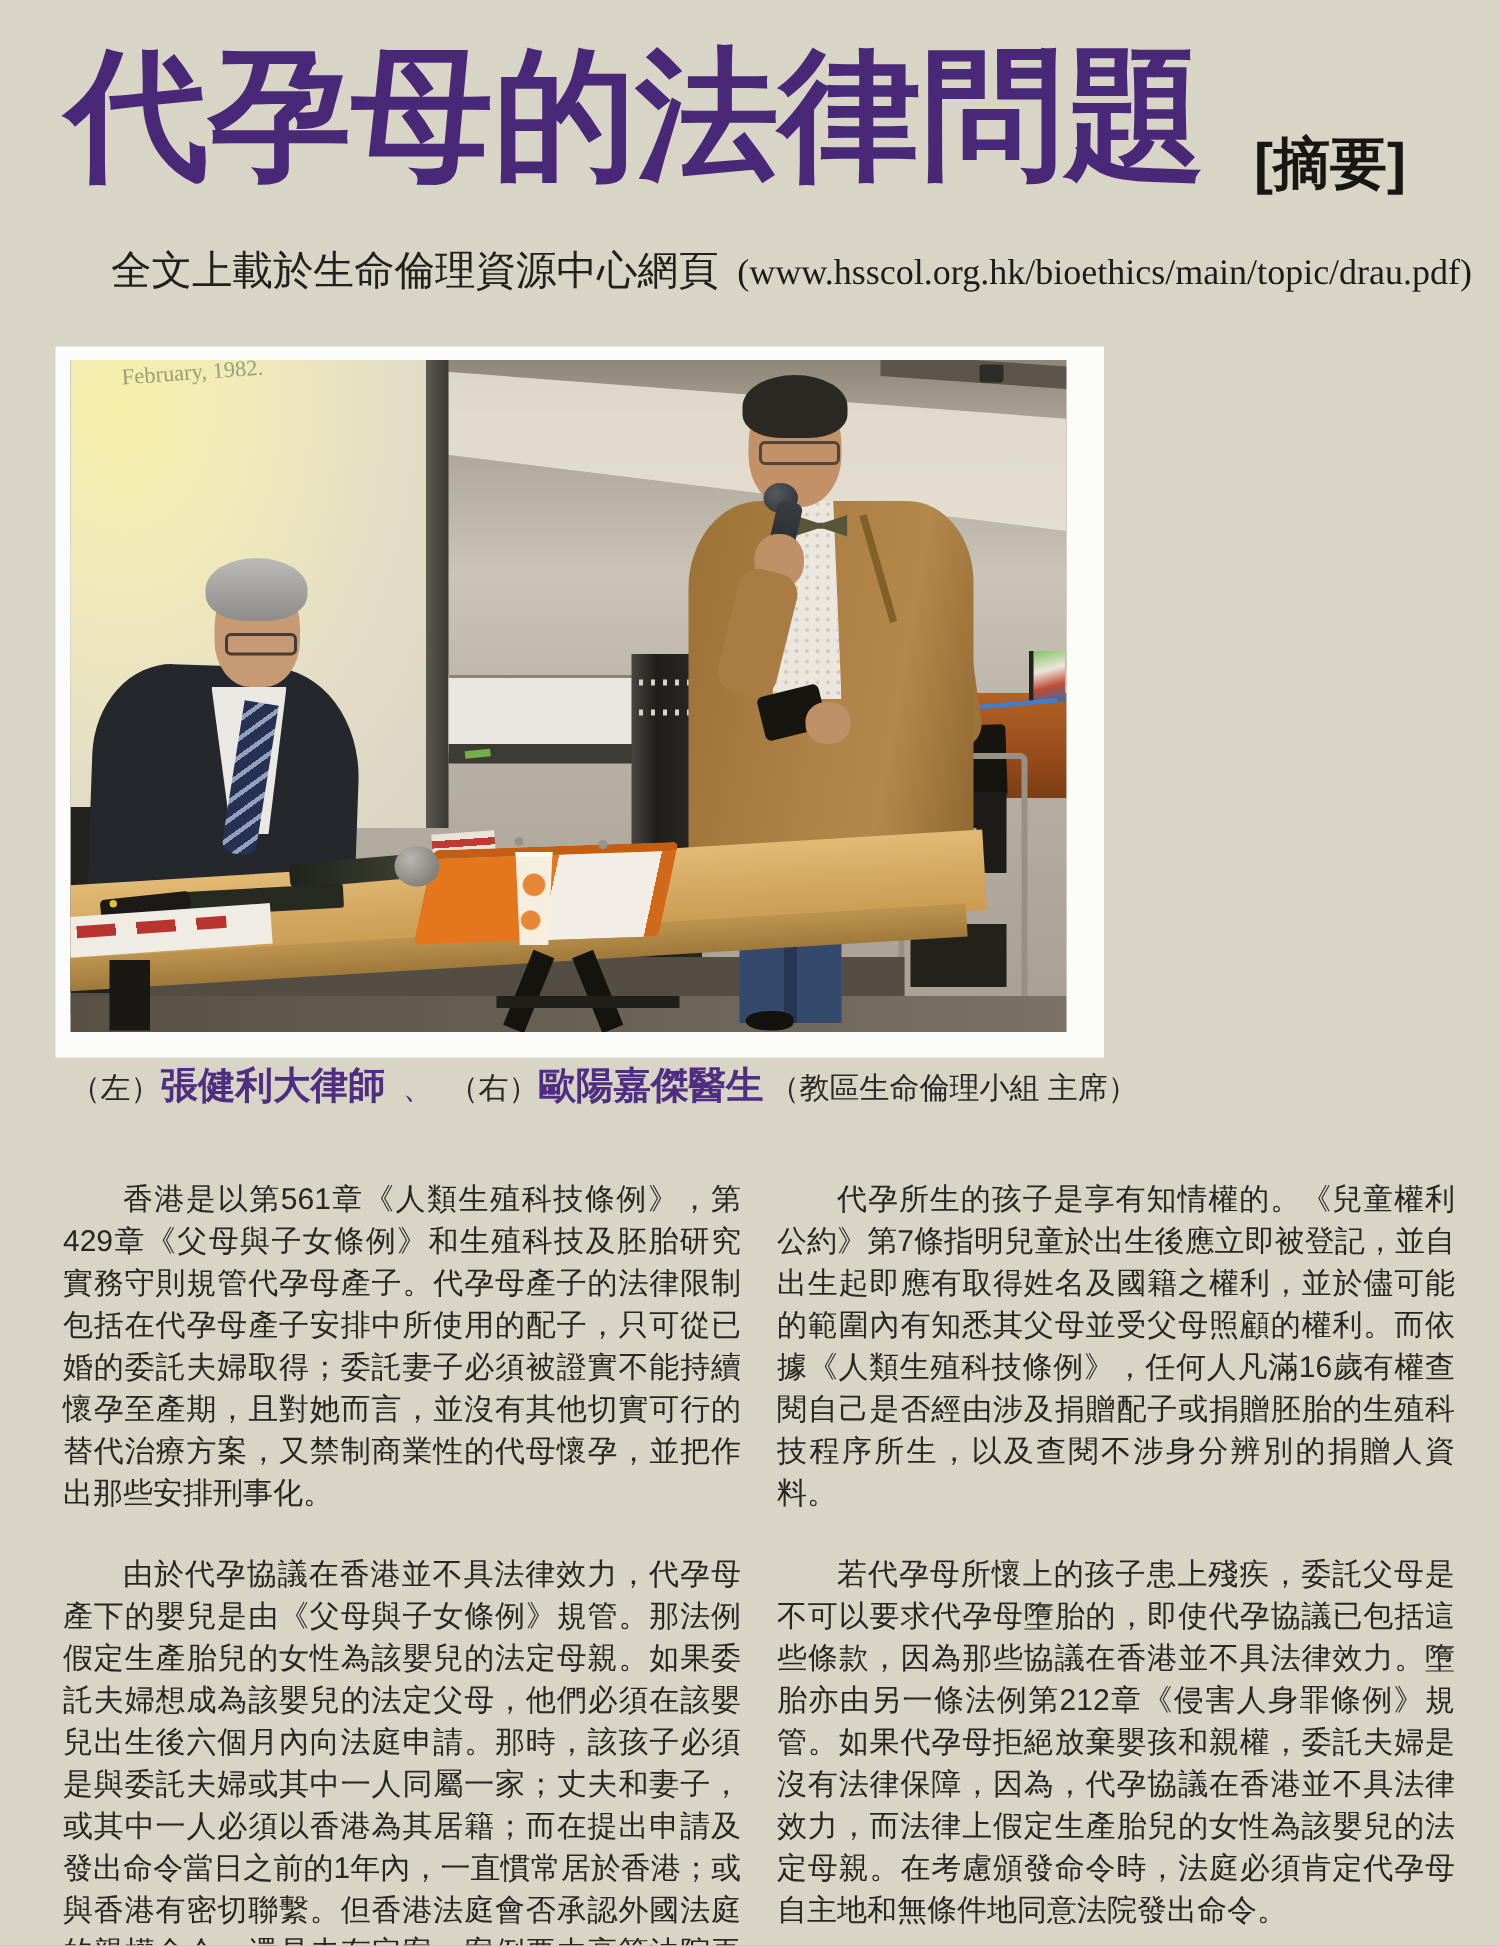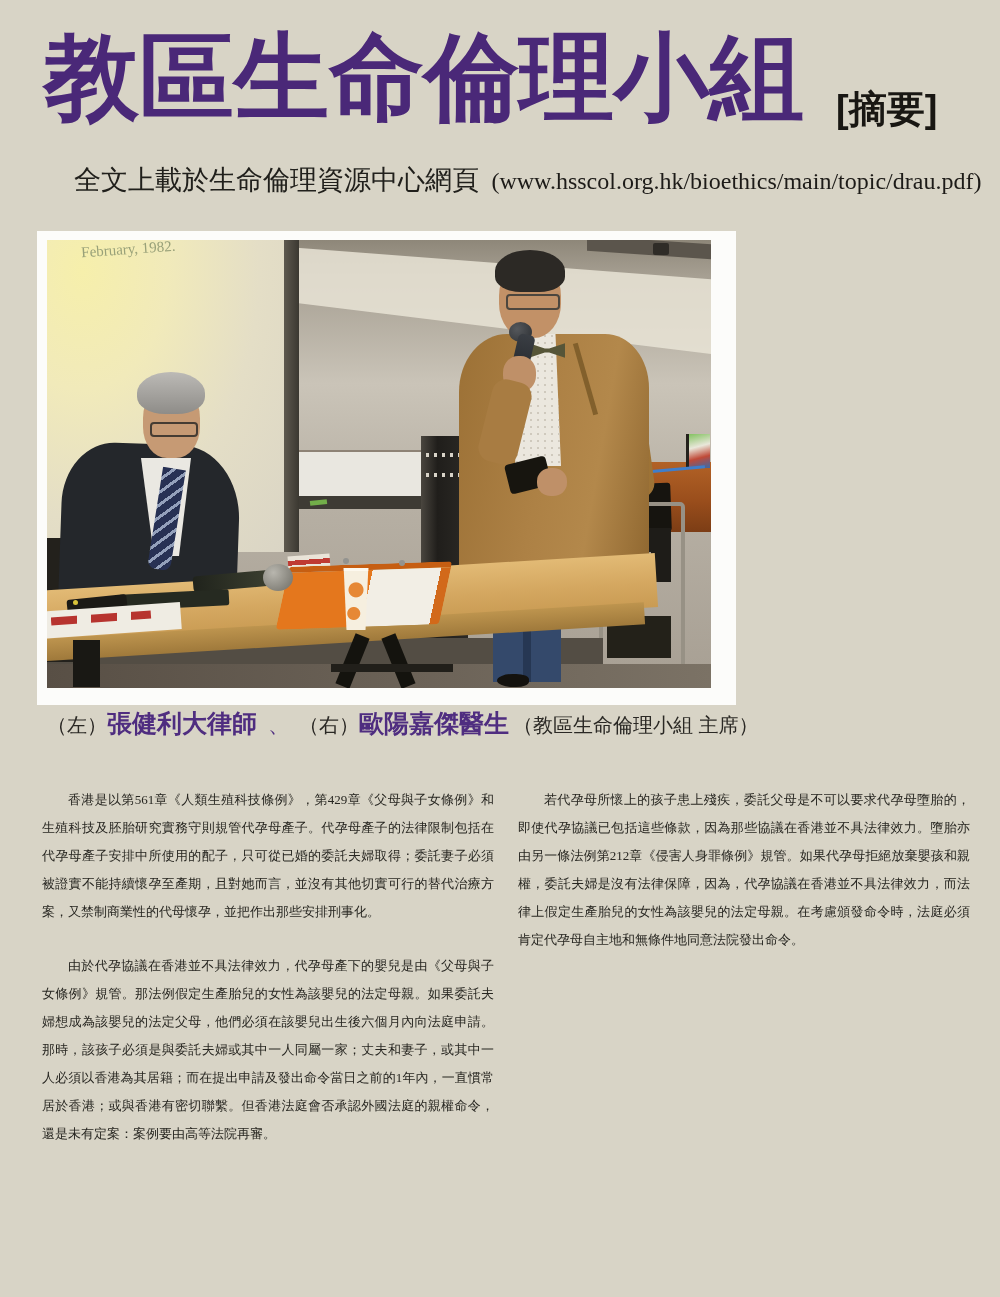--- a/index.html
+++ b/index.html
@@ -22,29 +22,29 @@
   
   .caption{position:absolute;left:47px;top:707px;white-space:nowrap;text-align:right;}
   .cap-label{font-size:20px;color:#2a2824;}
   .cap-name{font-size:25px;font-weight:700;color:#4f2d80;}
   .cap-sep{font-size:22px;color:#4f2d80;margin:0 9px 0 11px;}
   .cap-role{font-size:20px;color:#2a2824;margin-left:4px;}
 
   
   .article{position:absolute;left:42px;top:786px;width:928px;display:flex;gap:24px;}
   .col{width:452px;}
-  .col p{margin:0 0 26px 0;font-size:13px;line-height:28px;color:#272621;
-         text-align:justify;text-indent:2em;font-family:Liberation Serif, serif;}
+  .col p{margin:0 0 26px 0;font-size:20px;line-height:28px;color:#272621;
+         text-align:justify;text-indent:2em;}
 </style>
 </head>
 <body>
 
 <div class="page">
 
-  <h1 class="title">教區生命倫理小組</h1>
+  <h1 class="title">代孕母的法律問題</h1>
   <div class="title-tag">[摘要]</div>
 
   <div class="subtitle">
     <span class="cjk">全文上載於生命倫理資源中心網頁</span>
     <span class="url">(www.hsscol.org.hk/bioethics/main/topic/drau.pdf)</span>
   </div>
 
   <div class="photo-frame">
     <div class="photo">
       <div class="ph" style="inset:0;background:linear-gradient(180deg,#8e8779 0%,#a69f92 8%,#cac4b8 32%,#b6afa3 60%,#a79f93 100%);"></div>
@@ -120,17 +120,18 @@
   <div class="caption">
     <span class="cap-label">（左）</span><span class="cap-name">張健利大律師</span><span class="cap-sep">、</span><span class="cap-label">（右）</span><span class="cap-name">歐陽嘉傑醫生</span><span class="cap-role">（教區生命倫理小組 主席）</span>
   </div>
 
   <div class="article">
     <div class="col">
       <p>香港是以第561章《人類生殖科技條例》，第429章《父母與子女條例》和生殖科技及胚胎研究實務守則規管代孕母產子。代孕母產子的法律限制包括在代孕母產子安排中所使用的配子，只可從已婚的委託夫婦取得；委託妻子必須被證實不能持續懷孕至產期，且對她而言，並沒有其他切實可行的替代治療方案，又禁制商業性的代母懷孕，並把作出那些安排刑事化。</p>
       <p>由於代孕協議在香港並不具法律效力，代孕母產下的嬰兒是由《父母與子女條例》規管。那法例假定生產胎兒的女性為該嬰兒的法定母親。如果委託夫婦想成為該嬰兒的法定父母，他們必須在該嬰兒出生後六個月內向法庭申請。那時，該孩子必須是與委託夫婦或其中一人同屬一家；丈夫和妻子，或其中一人必須以香港為其居籍；而在提出申請及發出命令當日之前的1年內，一直慣常居於香港；或與香港有密切聯繫。但香港法庭會否承認外國法庭的親權命令，還是未有定案：案例要由高等法院再審。</p>
     </div>
     <div class="col">
+      <p>代孕所生的孩子是享有知情權的。《兒童權利公約》第7條指明兒童於出生後應立即被登記，並自出生起即應有取得姓名及國籍之權利，並於儘可能的範圍內有知悉其父母並受父母照顧的權利。而依據《人類生殖科技條例》，任何人凡滿16歲有權查閱自己是否經由涉及捐贈配子或捐贈胚胎的生殖科技程序所生，以及查閱不涉身分辨別的捐贈人資料。</p>
       <p>若代孕母所懷上的孩子患上殘疾，委託父母是不可以要求代孕母墮胎的，即使代孕協議已包括這些條款，因為那些協議在香港並不具法律效力。墮胎亦由另一條法例第212章《侵害人身罪條例》規管。如果代孕母拒絕放棄嬰孩和親權，委託夫婦是沒有法律保障，因為，代孕協議在香港並不具法律效力，而法律上假定生產胎兒的女性為該嬰兒的法定母親。在考慮頒發命令時，法庭必須肯定代孕母自主地和無條件地同意法院發出命令。</p>
     </div>
   </div>
 
 </div>
 
 </body></html>

